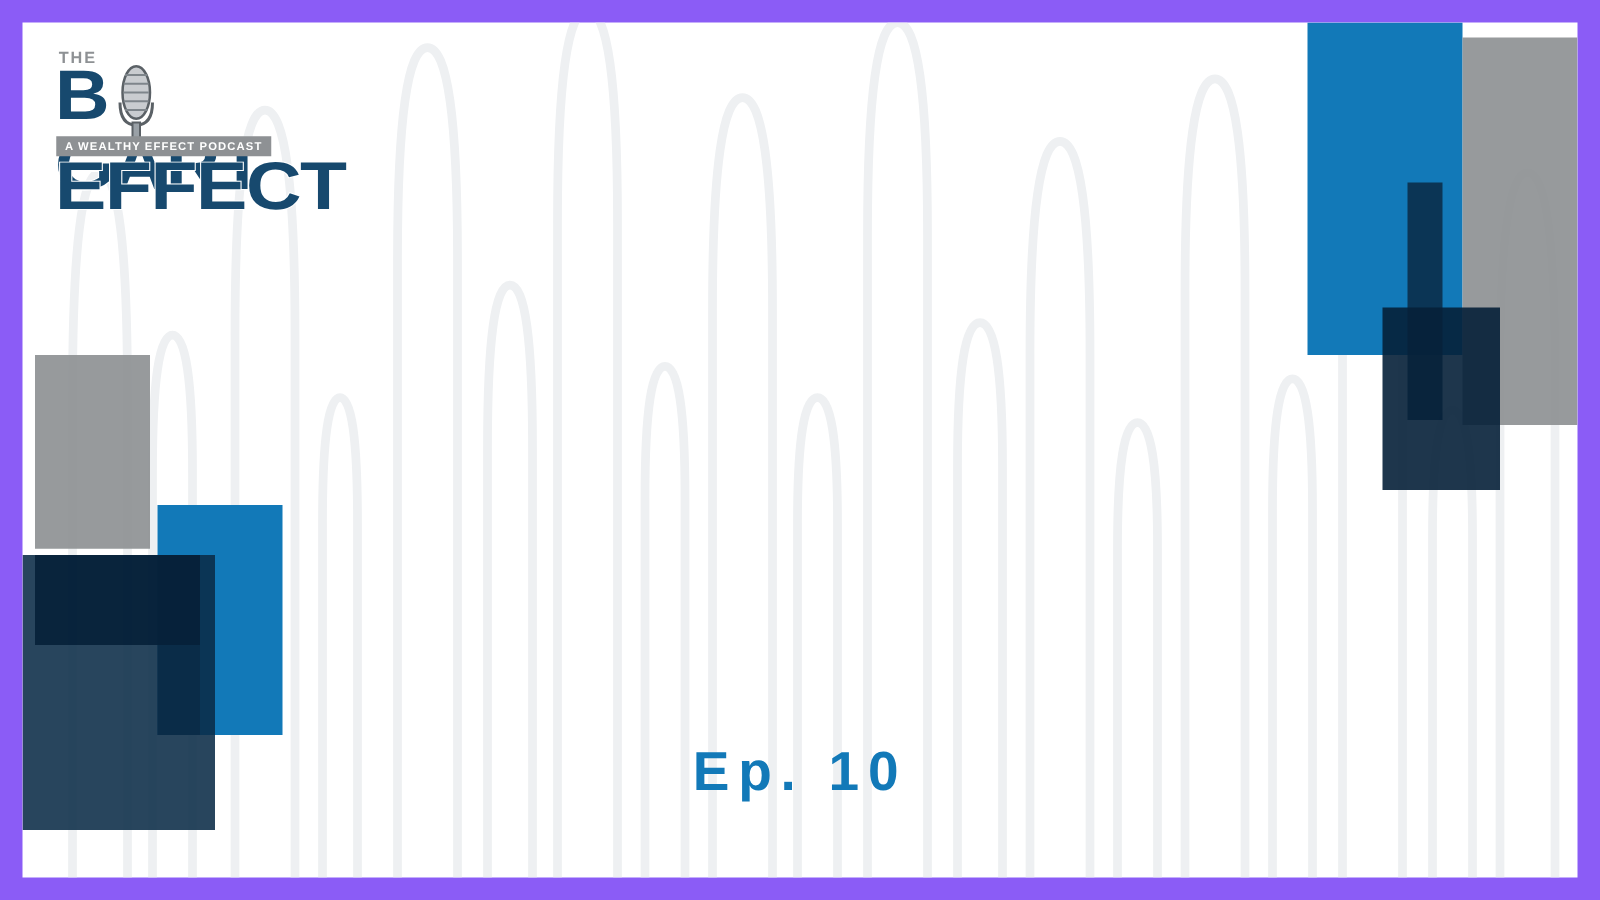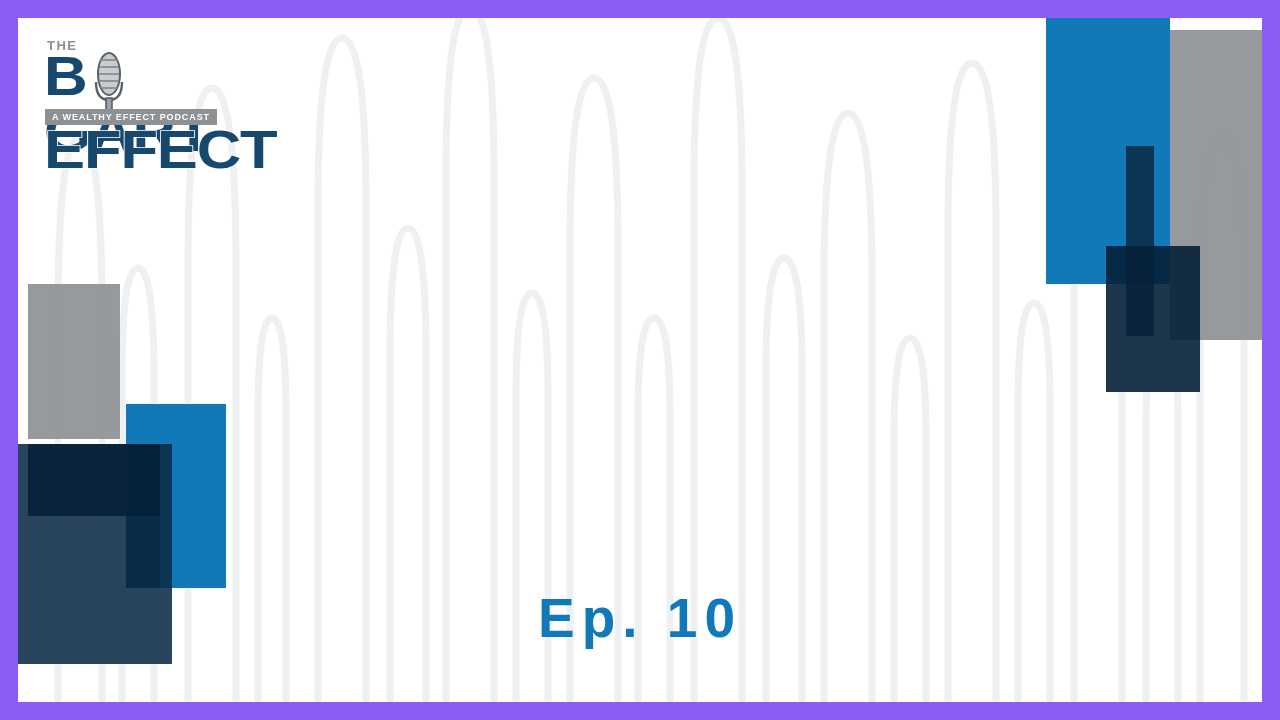--- a/index.html
+++ b/index.html
@@ -168,21 +168,21 @@
 
   
   #episode {
     position: absolute;
     left: 0;
     right: 0;
     top: 565px;
     text-align: center;
     font-family: "Liberation Sans", sans-serif;
     font-weight: bold;
-    font-size: 55px;
+    font-size: 44px;
     line-height: 70px;
     letter-spacing: 7px;
     color: #1279b8;
   }
 </style>
 </head>
 <body>
 
 <div id="card">
 

